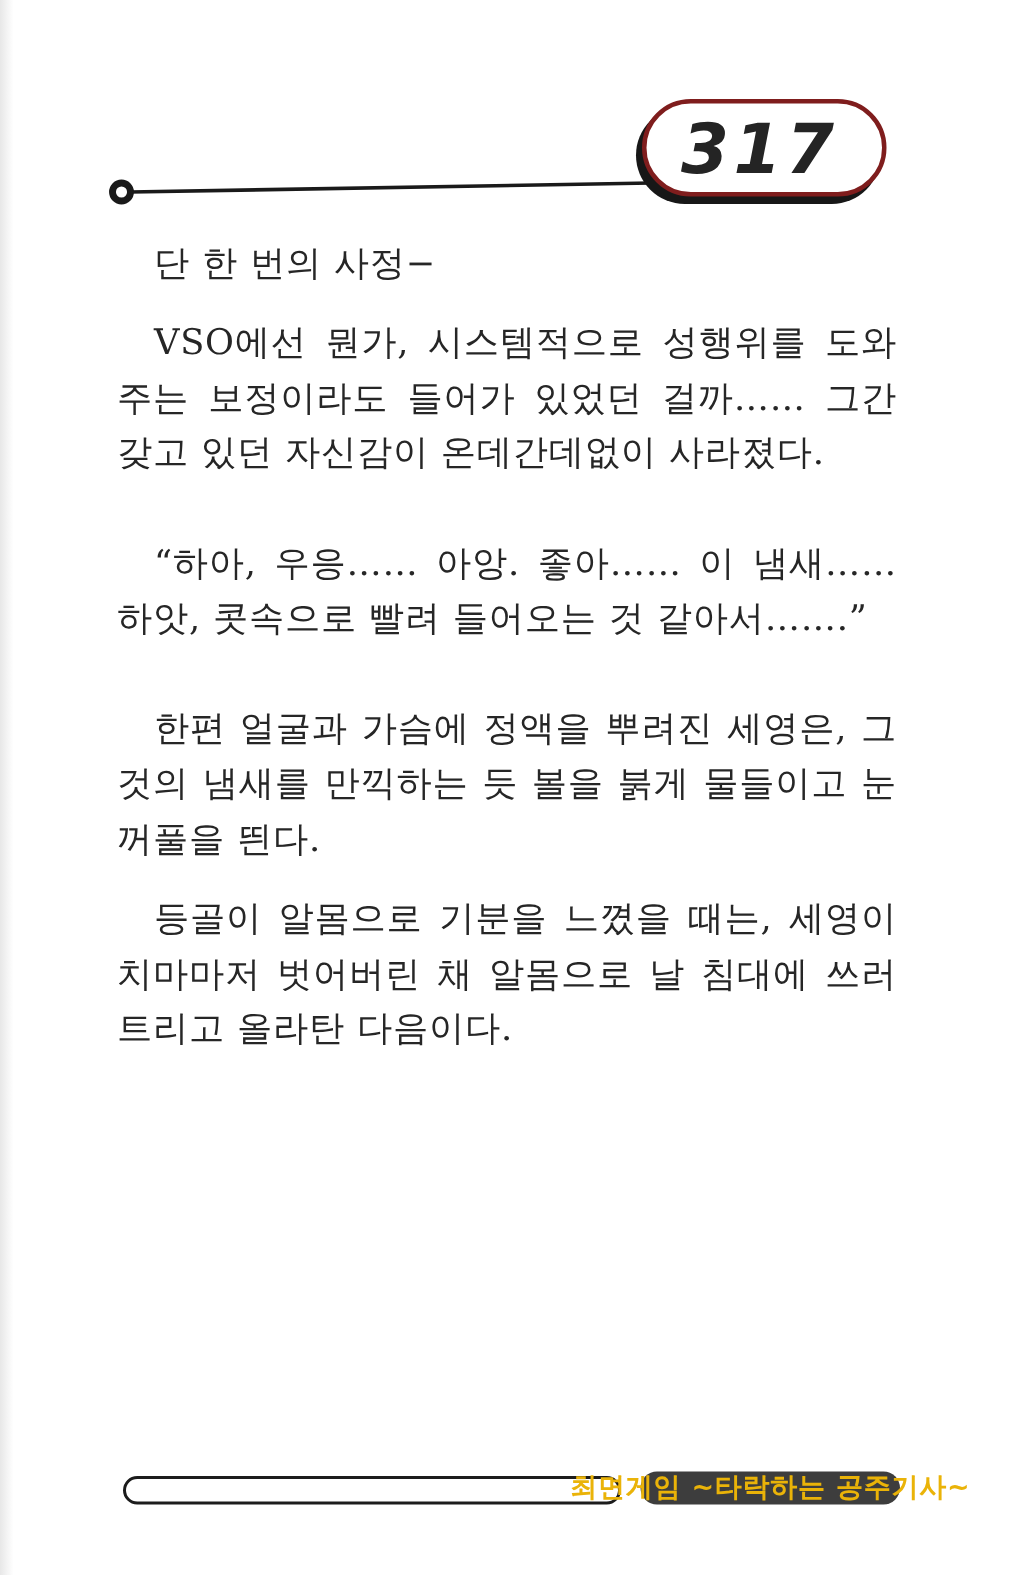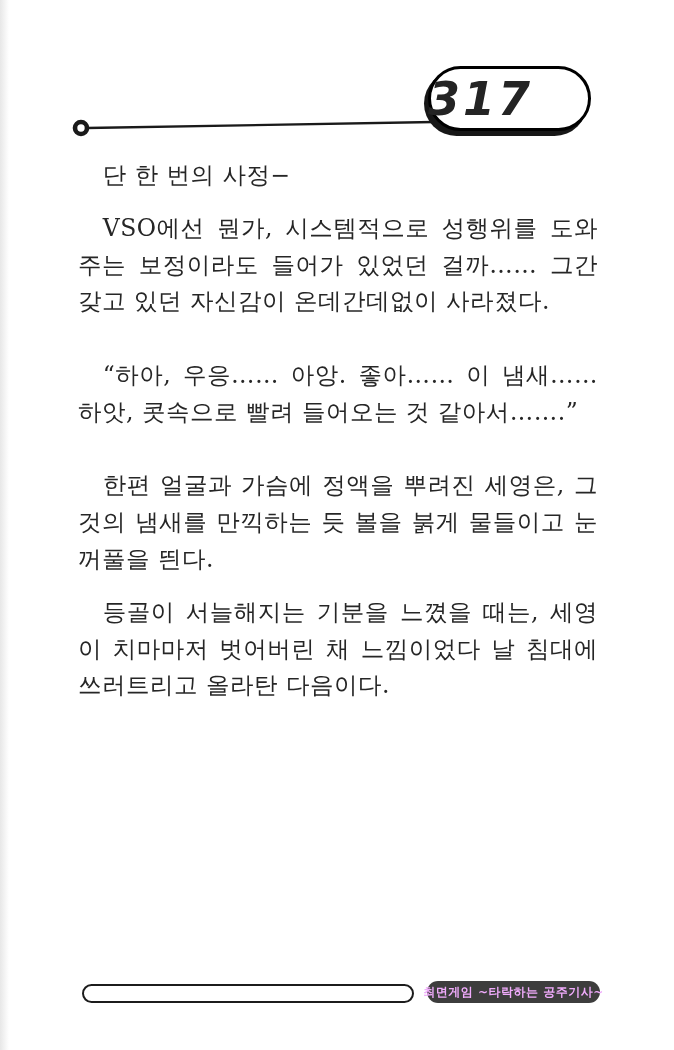--- a/index.html
+++ b/index.html
@@ -25,26 +25,26 @@
     position: absolute;
     left: 68px; top: 106px;
     width: 372px; height: 40px;
   }
   
   .page-number-pill {
     position: absolute;
     left: 428px; top: 66px;
     width: 157px; height: 59px;
     background: #ffffff;
-    border: 3px solid #000000;
+    border: 3px solid #7f1d1d;
     border-radius: 33px;
     box-shadow: -4px 5px 0 0 #171717;
     display: flex;
     align-items: center;
-    justify-content: flex-start;
+    justify-content: center;
   }
   .page-number-pill .num {
     font-family: "DejaVu Sans", sans-serif;
     font-style: italic;
     font-weight: bold;
     font-size: 46px;
     letter-spacing: 3px;
     color: #242424;
     transform: translateX(-3px);
   }
@@ -79,23 +79,23 @@
     width: 173px; height: 22px;
     background: #3d3d3d;
     border-radius: 11px;
     display: flex;
     align-items: center;
     justify-content: center;
   }
   .footer-badge .badge-text {
     font-family: "DejaVu Sans", sans-serif;
     font-weight: bold;
-    font-size: 12px;
+    font-size: 18px;
     line-height: 22px;
-    color: #f0abfc;
+    color: #eab308;
     letter-spacing: 0.5px;
     white-space: nowrap;
   }
 </style>
 </head>
 <body>
 
 <div class="page">
 
   <div class="scan-edge"></div>
@@ -107,21 +107,21 @@
 
   <div class="page-number-pill">
     <span class="num">317</span>
   </div>
 
   <div class="body-text">
     <p>단 한 번의 사정−</p>
     <p>VSO에선 뭔가, 시스템적으로 성행위를 도와주는 보정이라도 들어가 있었던 걸까…… 그간 갖고 있던 자신감이 온데간데없이 사라졌다.</p>
     <p class="gap-before">“하아, 우응…… 아앙. 좋아…… 이 냄새…… 하앗, 콧속으로 빨려 들어오는 것 같아서…….”</p>
     <p class="gap-before">한편 얼굴과 가슴에 정액을 뿌려진 세영은, 그것의 냄새를 만끽하는 듯 볼을 붉게 물들이고 눈꺼풀을 띈다.</p>
-    <p>등골이 서늘해지는 기분을 느꼈을 때는, 세영이 치마마저 벗어버린 채 느낌이었다 날 침대에 쓰러트리고 올라탄 다음이다.</p>
+    <p>등골이 알몸으로 기분을 느꼈을 때는, 세영이 치마마저 벗어버린 채 알몸으로 날 침대에 쓰러트리고 올라탄 다음이다.</p>
   </div>
 
   <div class="footer-capsule"></div>
 
   <div class="footer-badge">
     <span class="badge-text">최면게임 ~타락하는 공주기사~</span>
   </div>
 
 </div>
 

